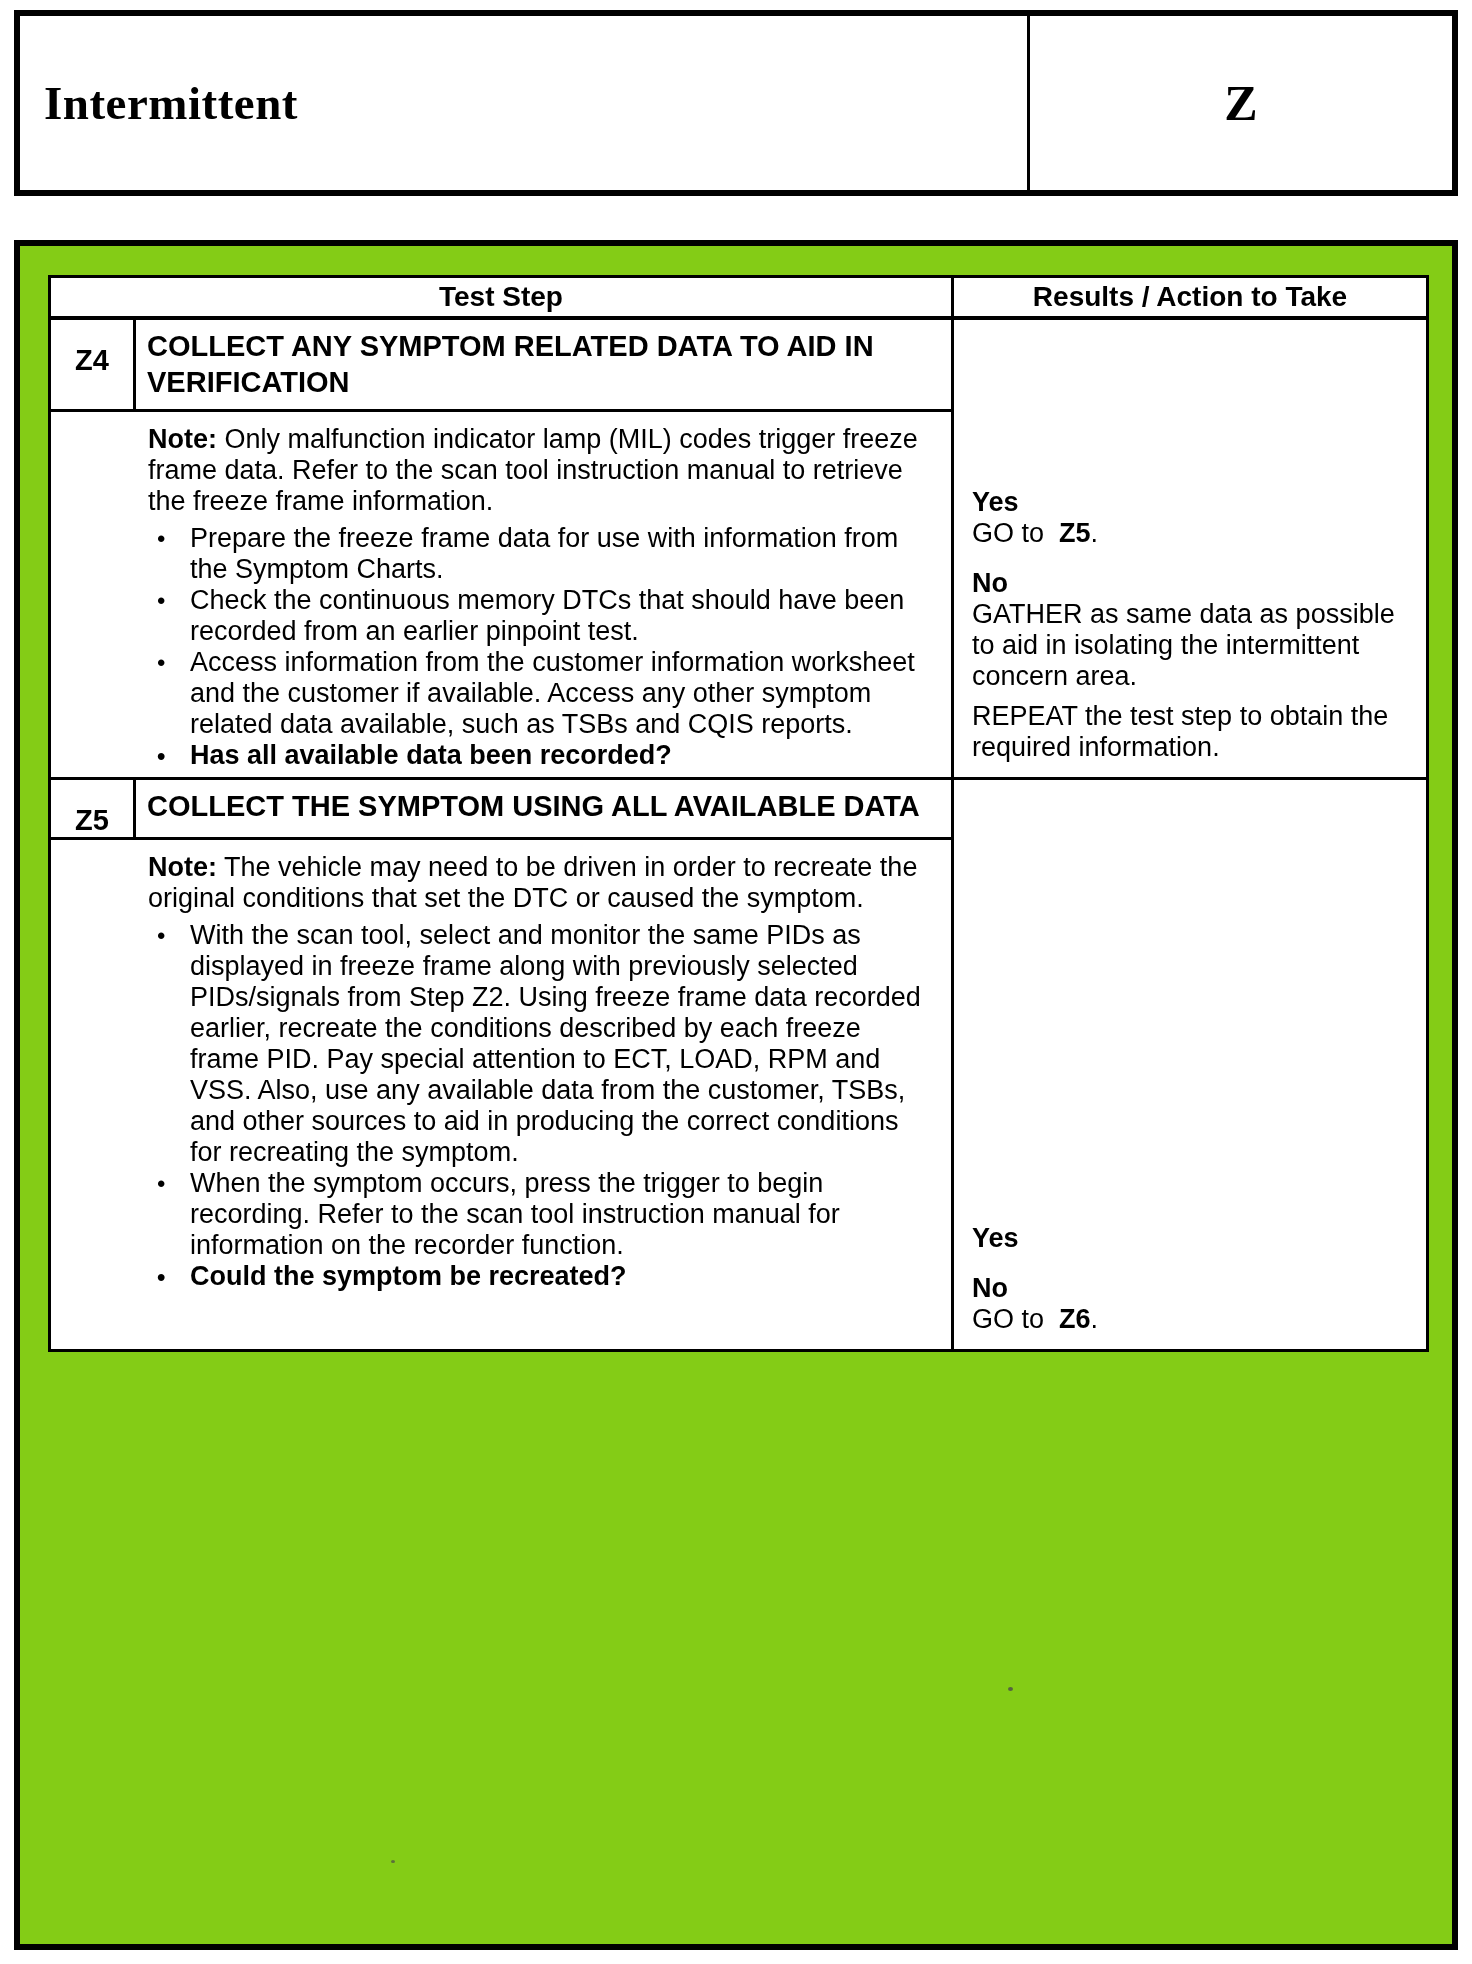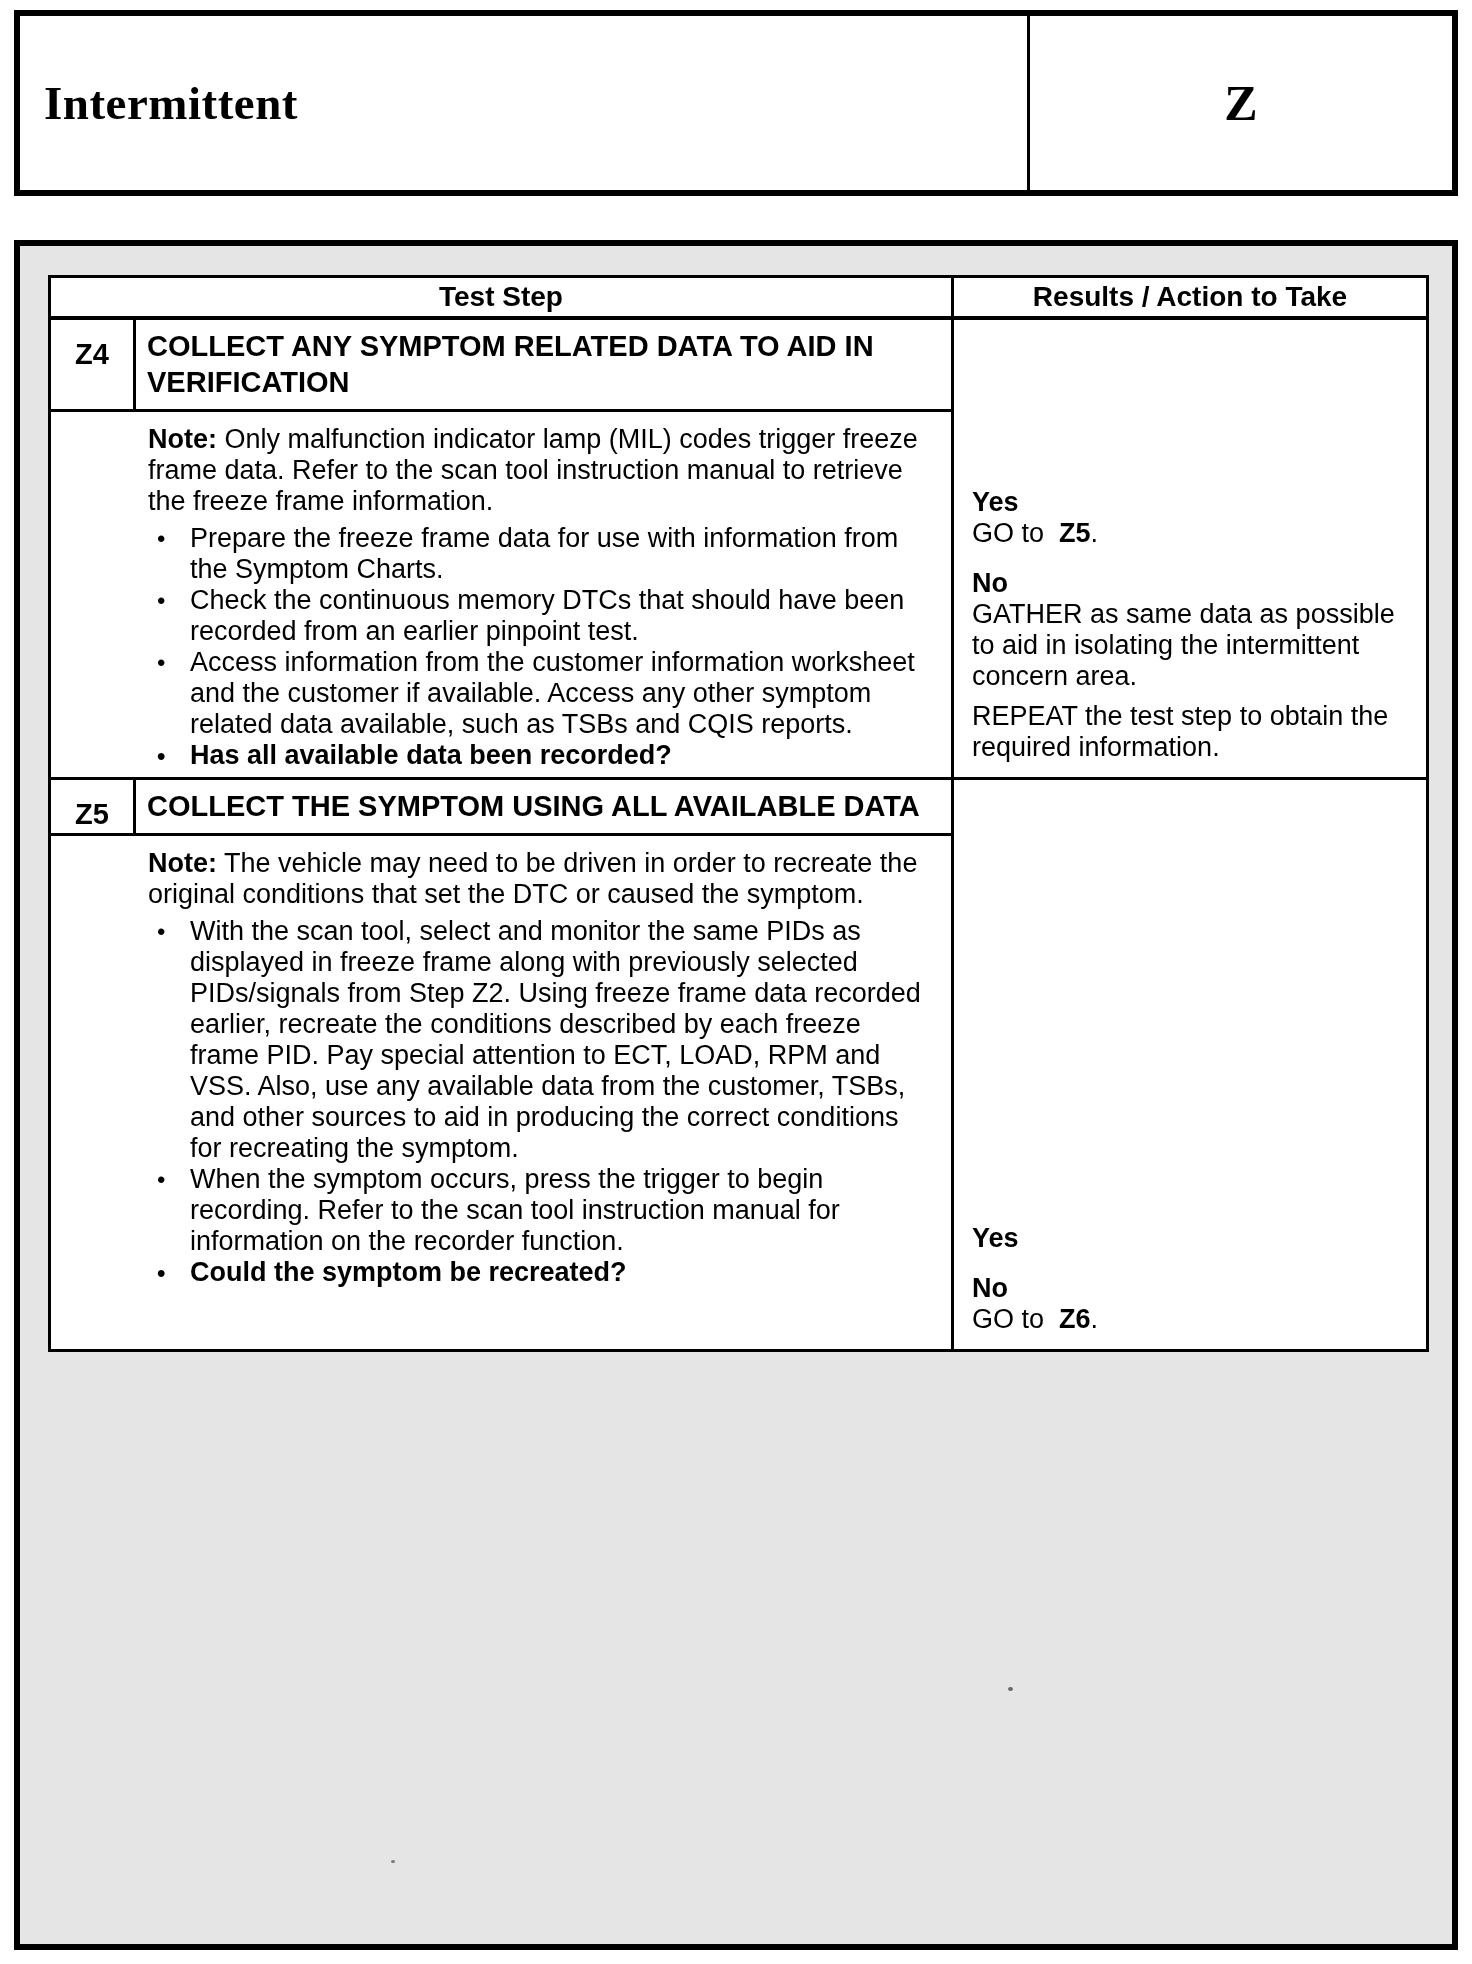--- a/index.html
+++ b/index.html
@@ -36,21 +36,21 @@
   .section-letter {
     font-family:"Liberation Serif", serif;
     font-weight:bold; font-size:50px;
   }
 
   
   .content-box {
     position:absolute; left:14px; top:240px;
     width:1444px; height:1710px;
     border:6px solid #000;
-    background:#e5e5e5;
+    background:#84cc16;
   }
 
   
   .test-table {
     position:absolute; left:28px; top:29px;
     width:1381px;
     border:3px solid #000;
     background:#fff;
   }
   .t-head {
@@ -77,21 +77,21 @@
   }
   .title-row {
     display:flex;
     border-bottom:3px solid #000;
   }
   .step-num {
     width:85px;
     border-right:3px solid #000;
     text-align:center;
     font-weight:bold; font-size:29px;
-    padding-top:18px;
+    padding-top:24px;
     flex:0 0 auto;
   }
   .step-title {
     flex:1;
     font-weight:bold; font-size:29px; line-height:36px;
     padding:8px 26px 9px 11px;
   }
   .step-body {
     flex:1;
     padding:12px 14px 6px 97px;

